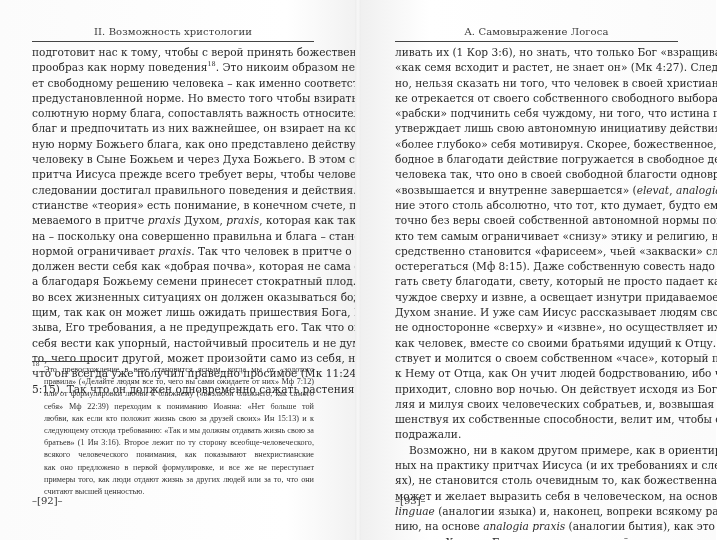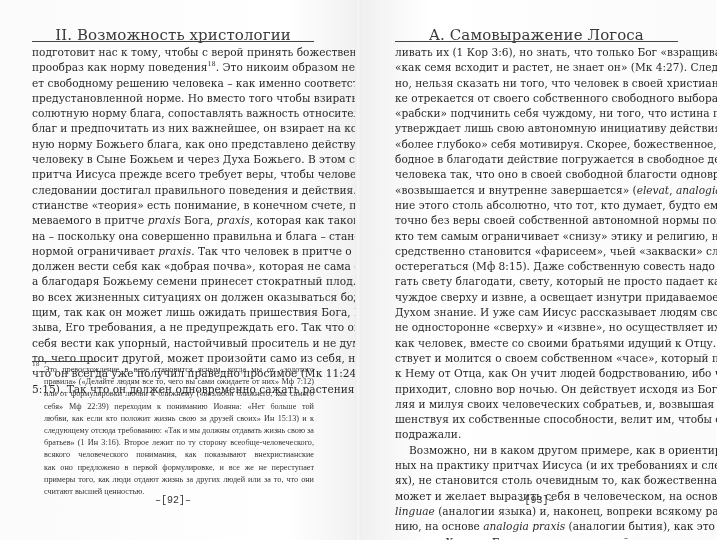--- a/index.html
+++ b/index.html
@@ -8,21 +8,21 @@
     background: #ffffff;
     font-family: "DejaVu Serif", "Liberation Serif", serif;
     color: #2a2a2a;
   }
   .spread { position: relative; width: 717px; height: 540px; display: flex; }
   .page { position: relative; width: 358px; height: 540px; box-sizing: border-box; background: #fdfdfd; }
   .page.left { padding: 0 44px 0 32px; background: linear-gradient(to right, #fbfbfb 0%, #ffffff 80%, #f1f1f1 100%); }
   .page.right { padding: 0 38px 0 37px; background: linear-gradient(to left, #fbfbfb 0%, #ffffff 80%, #efefef 100%); }
   .running-head {
     position: absolute; top: 26px; left: 0; right: 0;
-    text-align: center; font-size: 15px; color: #3a3a3a;
+    text-align: center; font-size: 10px; color: #3a3a3a;
     letter-spacing: 0.1px;
   }
   .page.left .running-head { left: 32px; right: 44px; }
   .page.right .running-head { left: 37px; right: 38px; }
   .head-rule {
     position: absolute; top: 41px; height: 1px; background: #444;
   }
   .page.left .head-rule { left: 32px; right: 44px; }
   .page.right .head-rule { left: 37px; right: 38px; }
   .body-text {
@@ -44,22 +44,22 @@
     position: absolute; top: 364px; left: 32px; right: 44px;
     font-size: 8.2px; line-height: 12.2px; color: #333;
   }
   .fn-marker {
     position: absolute; left: 0; top: 0; font-size: 6px; vertical-align: super;
   }
   .fn-body { margin-left: 12px; }
   .fn-body .line { text-align-last: justify; font-family: Liberation Serif, serif; }
   .fn-body .line.last { text-align-last: left; }
   .folio {
-    position: absolute; top: 495px; left: 0; right: 0; text-align: center;
-    font-size: 10px; color: #333; font-family: Liberation Mono, monospace;
+    position: absolute; top: 495px; left: 0; right: 0; 
+    font-size: 10px; color: #333;
   }
   .page.left .folio { left: 32px; right: 44px; }
   .page.right .folio { left: 37px; right: 38px; }
   .gutter {
     position: absolute; left: 355px; top: 0; width: 6px; height: 540px;
     background: linear-gradient(to right, #ececec, #f7f7f7, #ececec);
   }
 </style>
 </head>
 <body>
@@ -75,21 +75,21 @@
       <span class="line"><span>прообраз как норму поведения</span><sup>18</sup><span>. Это никоим образом не меша-</span></span>
       <span class="line">ет свободному решению человека – как именно соответствовать</span>
       <span class="line">предустановленной норме. Но вместо того чтобы взирать на аб-</span>
       <span class="line">солютную норму блага, сопоставлять важность относительных</span>
       <span class="line">благ и предпочитать из них важнейшее, он взирает на конкрет-</span>
       <span class="line">ную норму Божьего блага, как оно представлено действующему</span>
       <span class="line">человеку в Сыне Божьем и через Духа Божьего. В этом смысле</span>
       <span class="line">притча Иисуса прежде всего требует веры, чтобы человек в своем</span>
       <span class="line">следовании достигал правильного поведения и действия. В хри-</span>
       <span class="line">стианстве «теория» есть понимание, в конечном счете, подразу-</span>
-      <span class="line"><span>меваемого в притче</span> <i>praxis</i><span> Бога, </span><i>praxis</i><span>, которая как таковая долж-</span></span>
+      <span class="line"><span>меваемого в притче</span> <i>praxis</i><span> Духом, </span><i>praxis</i><span>, которая как таковая долж-</span></span>
       <span class="line">на – поскольку она совершенно правильна и блага – становиться</span>
       <span class="line"><span>нормой ограничивает</span> <i>praxis</i><span>. Так что человек в притче о сеятеле</span></span>
       <span class="line">должен вести себя как «добрая почва», которая не сама собой,</span>
       <span class="line">а благодаря Божьему семени принесет стократный плод. Так что</span>
       <span class="line">во всех жизненных ситуациях он должен оказываться бодрствую-</span>
       <span class="line">щим, так как он может лишь ожидать пришествия Бога, Его при-</span>
       <span class="line">зыва, Его требования, а не предупреждать его. Так что он должен</span>
       <span class="line">себя вести как упорный, настойчивый проситель и не думать, что</span>
       <span class="line">то, чего просит другой, может произойти само из себя, но знать,</span>
       <span class="line">что он всегда уже получил праведно просимое (Мк 11:24; 1Ин</span>

